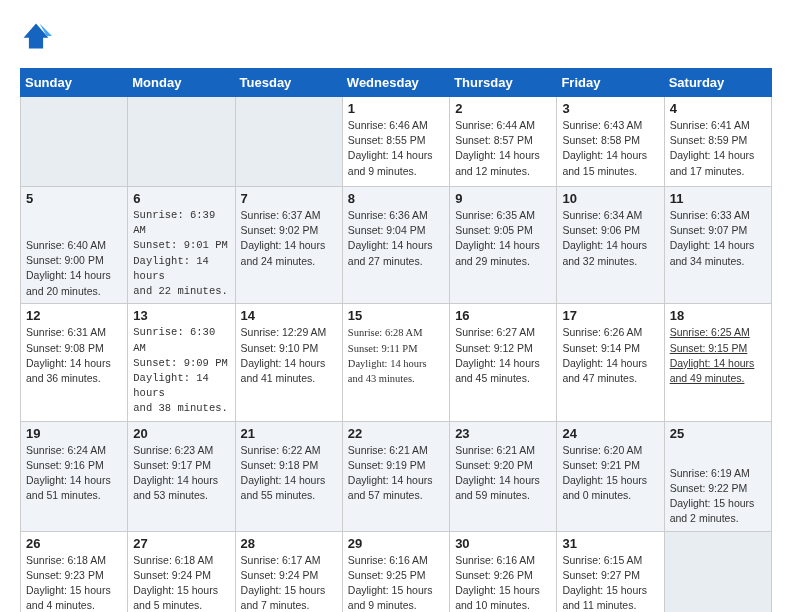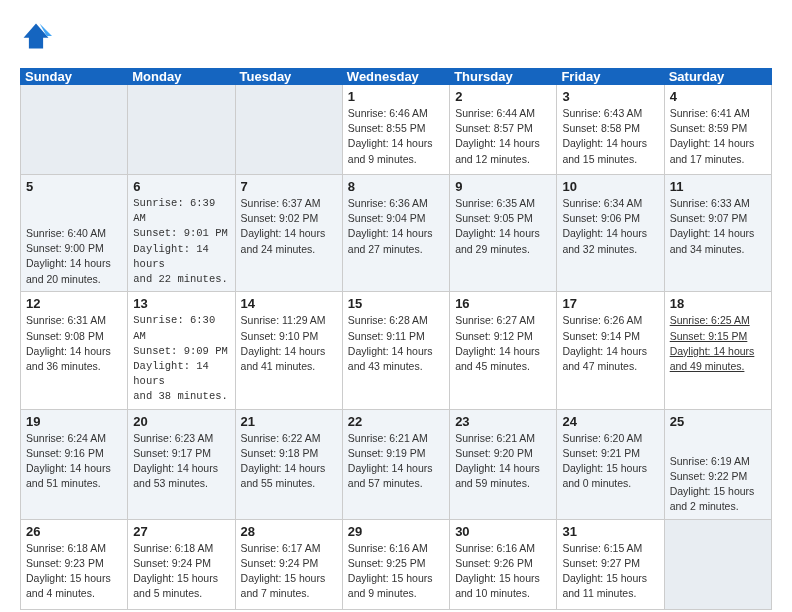--- a/index.html
+++ b/index.html
@@ -45,21 +45,21 @@
       color: #555;
     }
     table {
       width: 100%;
       border-collapse: collapse;
       table-layout: fixed;
     }
     thead tr th {
       background: #1565c0;
       color: #fff;
-      padding: 0 4px;
+      padding: 6px 4px;
       font-size: 13px;
       font-weight: bold;
       text-align: left;
       border: 1px solid #1565c0;
     }
     tbody tr td {
       vertical-align: top;
       border: 1px solid #ccc;
       padding: 4px 5px;
       font-size: 11px;
@@ -215,28 +215,28 @@
         </td>
         <td>
           <div class="day-number">13</div>
           <div class="day-info" style="white-space: pre-line; font-family: Liberation Mono, monospace;">Sunrise: 6:30 AM
 Sunset: 9:09 PM
 Daylight: 14 hours
 and 38 minutes.</div>
         </td>
         <td>
           <div class="day-number">14</div>
-          <div class="day-info" style="white-space: pre-line;">Sunrise: 11:29 AM
+          <div class="day-info" style="white-space: pre-line;">Sunrise: 12:29 AM
 Sunset: 9:10 PM
 Daylight: 14 hours
 and 41 minutes.</div>
         </td>
         <td>
           <div class="day-number">15</div>
-          <div class="day-info" style="white-space: pre-line;">Sunrise: 6:28 AM
+          <div class="day-info" style="white-space: pre-line; font-family: Liberation Serif, serif;">Sunrise: 6:28 AM
 Sunset: 9:11 PM
 Daylight: 14 hours
 and 43 minutes.</div>
         </td>
         <td>
           <div class="day-number">16</div>
           <div class="day-info" style="white-space: pre-line;">Sunrise: 6:27 AM
 Sunset: 9:12 PM
 Daylight: 14 hours
 and 45 minutes.</div>

